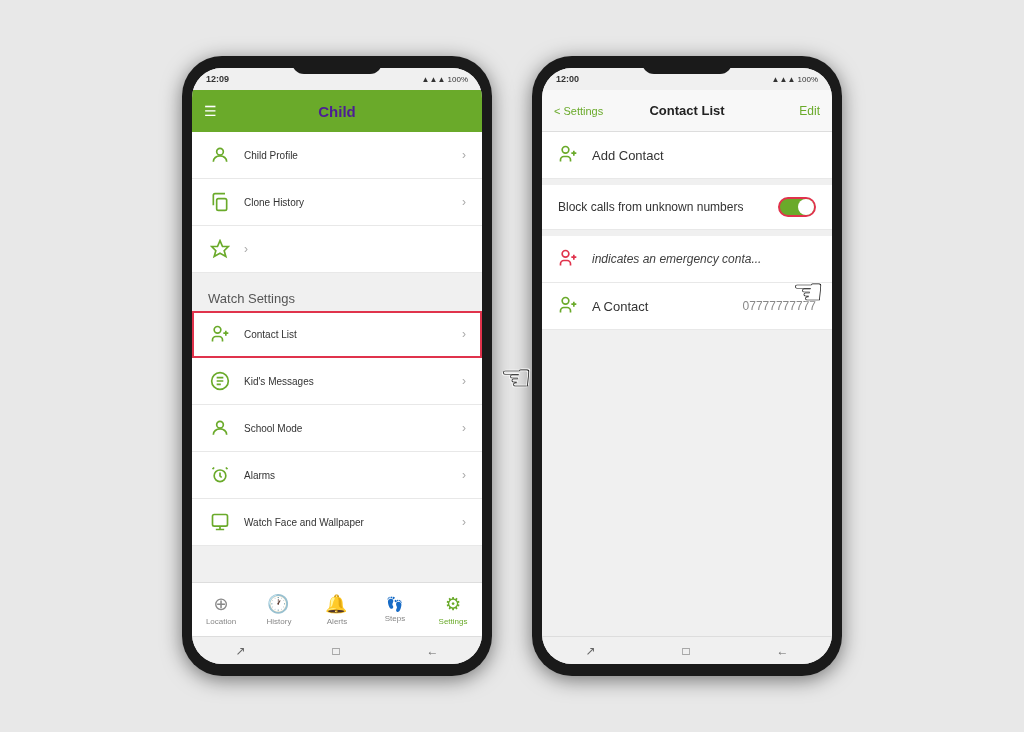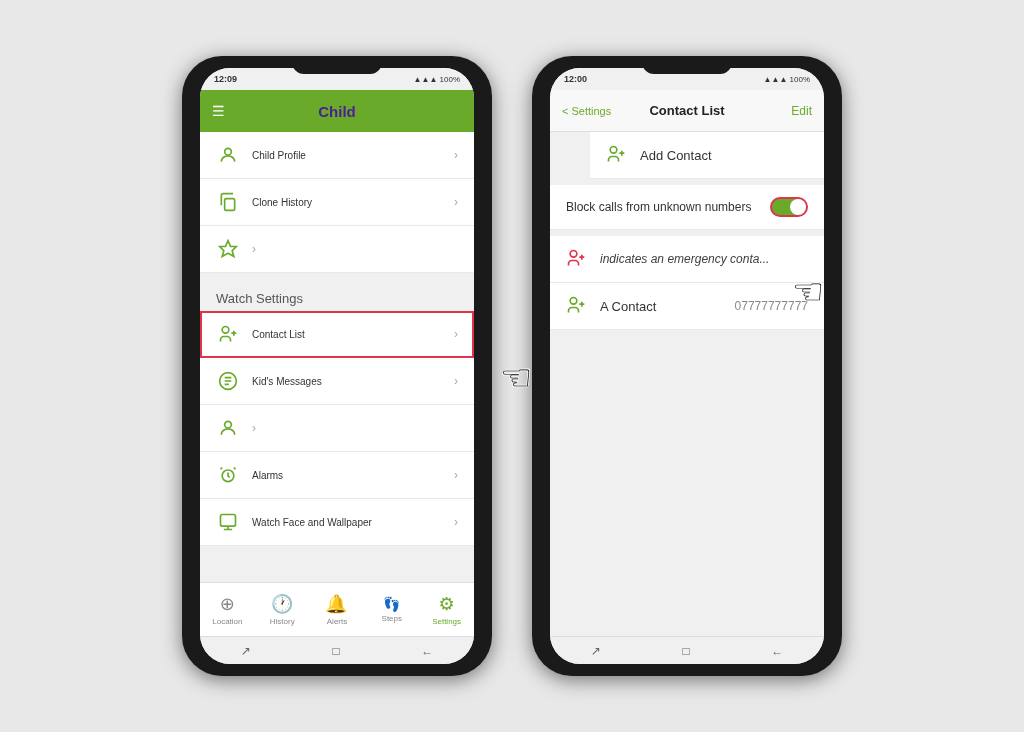--- a/index.html
+++ b/index.html
@@ -24,21 +24,21 @@
 
     .phone {
       width: 310px;
       height: 620px;
       background: #1a1a1a;
       border-radius: 40px;
       position: relative;
       display: flex;
       flex-direction: column;
       align-items: center;
-      padding: 12px 18px;
+      padding: 12px 10px;
       box-shadow: 0 4px 20px rgba(0,0,0,0.5);
     }
 
     .phone-notch {
       width: 90px;
       height: 18px;
       background: #1a1a1a;
       border-radius: 0 0 12px 12px;
       position: absolute;
       top: 0;
@@ -255,21 +255,20 @@
       overflow: hidden;
     }
 
     .contact-item {
       display: flex;
       align-items: center;
       padding: 12px 16px;
       background: white;
       border-bottom: 1px solid #e8e8e8;
       cursor: pointer;
-      margin-left: 40px;
     }
 
     .contact-item-icon {
       width: 22px;
       height: 22px;
       margin-right: 12px;
       color: #6aaa2a;
       font-size: 16px;
       flex-shrink: 0;
     }
@@ -468,20 +467,21 @@
           <span class="menu-item-chevron">›</span>
         </div>
 
         <div class="menu-item">
           <span class="menu-item-icon">
             <svg class="icon-svg" viewBox="0 0 24 24" fill="none" stroke="#6aaa2a" stroke-width="2">
               <circle cx="12" cy="8" r="4"></circle>
                 <path d="M4 20c0-4 3.6-7 8-7s8 3 8 7"></path>
             </svg>
           </span>
+          <span class="menu-item-text">School Mode</span>
           <span class="menu-item-chevron">›</span>
         </div>
 
         <div class="menu-item">
           <span class="menu-item-icon">
             <svg class="icon-svg" viewBox="0 0 24 24" fill="none" stroke="#6aaa2a" stroke-width="2">
               <circle cx="12" cy="13" r="7"></circle>
                 <path d="M12 9v4l2 2"></path>
                 <path d="M5 3l-2 2M19 3l2 2"></path>
             </svg>

